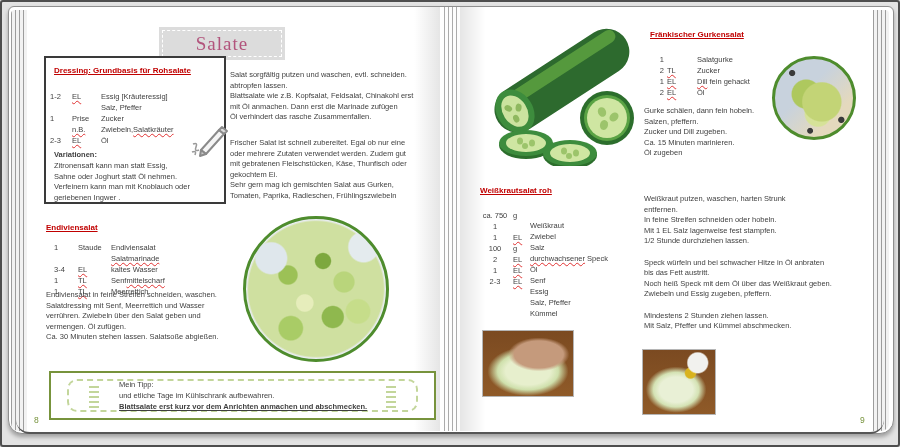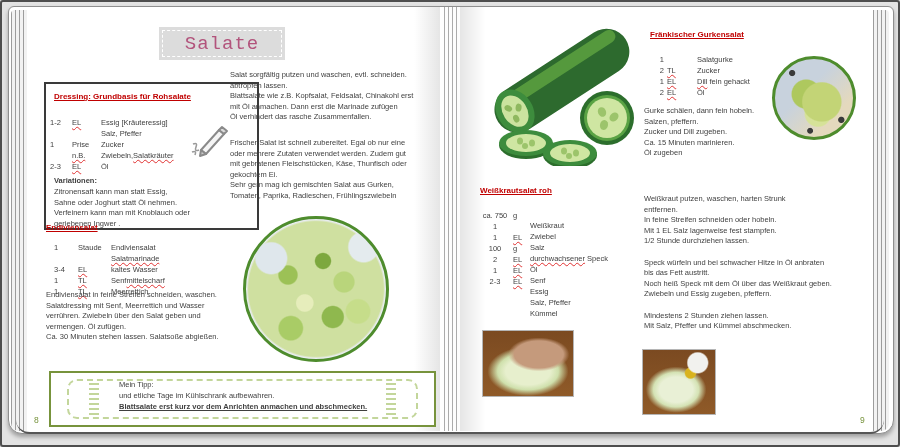--- a/index.html
+++ b/index.html
@@ -20,23 +20,23 @@
 
   .t{position:absolute;font-size:7.5px;line-height:10.6px;}
   .pre{white-space:pre-line;}
   .rh{color:#c00000;font-weight:bold;text-decoration:underline;font-size:8px;}
   .sp{text-decoration-line:underline;text-decoration-style:wavy;text-decoration-color:#e03131;text-decoration-thickness:1px;text-underline-offset:1px;}
   .bold{font-weight:bold;}
 
   .title-box{position:absolute;left:157px;top:25px;width:126px;height:33px;background:#dcdcdc;
         display:flex;align-items:center;justify-content:center;}
   .title-box::before{content:"";position:absolute;inset:3px;border:1px dashed #ffffff;}
-  .title-text{font-family:Liberation Mono, monospace;font-size:19px;color:#b2547c;letter-spacing:1px;}
-
-  .dressing-box{position:absolute;left:42px;top:80px;width:215px;height:148px;border:2px solid #3a3a3a;background:#fff;}
+  .title-text{font-family:Liberation Serif, serif;font-size:19px;color:#b2547c;letter-spacing:1px;}
+
+  .dressing-box{position:absolute;left:42px;top:54px;width:182px;height:148px;border:2px solid #3a3a3a;background:#fff;}
 
   .irow{display:flex;height:11px;line-height:11px;font-size:7.5px;}
   .d-qty{width:26px;padding-left:4px;}
   .d-unit{width:29px;}
   .e-qty{width:32px;padding-left:8px;}
   .e-unit{width:33px;}
   .g-qty{width:14px;text-align:right;}
   .g-unit{width:16px;margin-left:3px;}
   .g-item{margin-left:14px;}
   .k-qty{width:30px;text-align:center;}
@@ -71,21 +71,21 @@
       radial-gradient(ellipse 34% 26% at 62% 36%,#c59a7c 0 80%,rgba(0,0,0,0) 100%),
       radial-gradient(ellipse 45% 38% at 50% 62%,#e7efcd 0 55%,#cfe0ac 75%,rgba(0,0,0,0) 100%),
       linear-gradient(#7b4a21,#8f5a28);}
   .cabbage2{left:640px;top:347px;width:74px;height:66px;
     background-image:
       radial-gradient(circle at 76% 20%,#f1f1ee 0 13%,rgba(0,0,0,0) 15%),
       radial-gradient(circle at 66% 36%,#d9b31e 0 8%,rgba(0,0,0,0) 10%),
       radial-gradient(ellipse 42% 36% at 46% 62%,#e9f0d6 0 55%,#d4e2b4 75%,rgba(0,0,0,0) 100%),
       linear-gradient(#7b4a21,#8f5a28);}
 
-  .tip-box{position:absolute;left:47px;top:369px;width:387px;height:56px;border:2px solid #77933c;background:#fff;}
+  .tip-box{position:absolute;left:47px;top:369px;width:387px;height:49px;border:2px solid #77933c;background:#fff;}
   .tip-box::before{content:"";position:absolute;left:16px;right:16px;top:6px;bottom:6px;border:2px dashed #c3d69b;border-radius:10px;}
   .tip-box::after{content:"";position:absolute;left:38px;top:10px;bottom:10px;width:10px;
       background:repeating-linear-gradient(0deg,#c3d69b 0 2px,rgba(0,0,0,0) 2px 5px);}
   .tip-ribbon-r{position:absolute;right:38px;top:10px;bottom:10px;width:10px;
       background:repeating-linear-gradient(0deg,#c3d69b 0 2px,rgba(0,0,0,0) 2px 5px);}
   .tip-text{position:absolute;left:68px;top:6px;width:312px;font-size:7.5px;line-height:11px;}
   .tip-last{font-weight:bold;text-decoration:underline;}
 
   .page-num{position:absolute;font-size:8.5px;color:#77933c;}
   .pencil-icon{position:absolute;left:186px;top:118px;width:42px;height:40px;}

